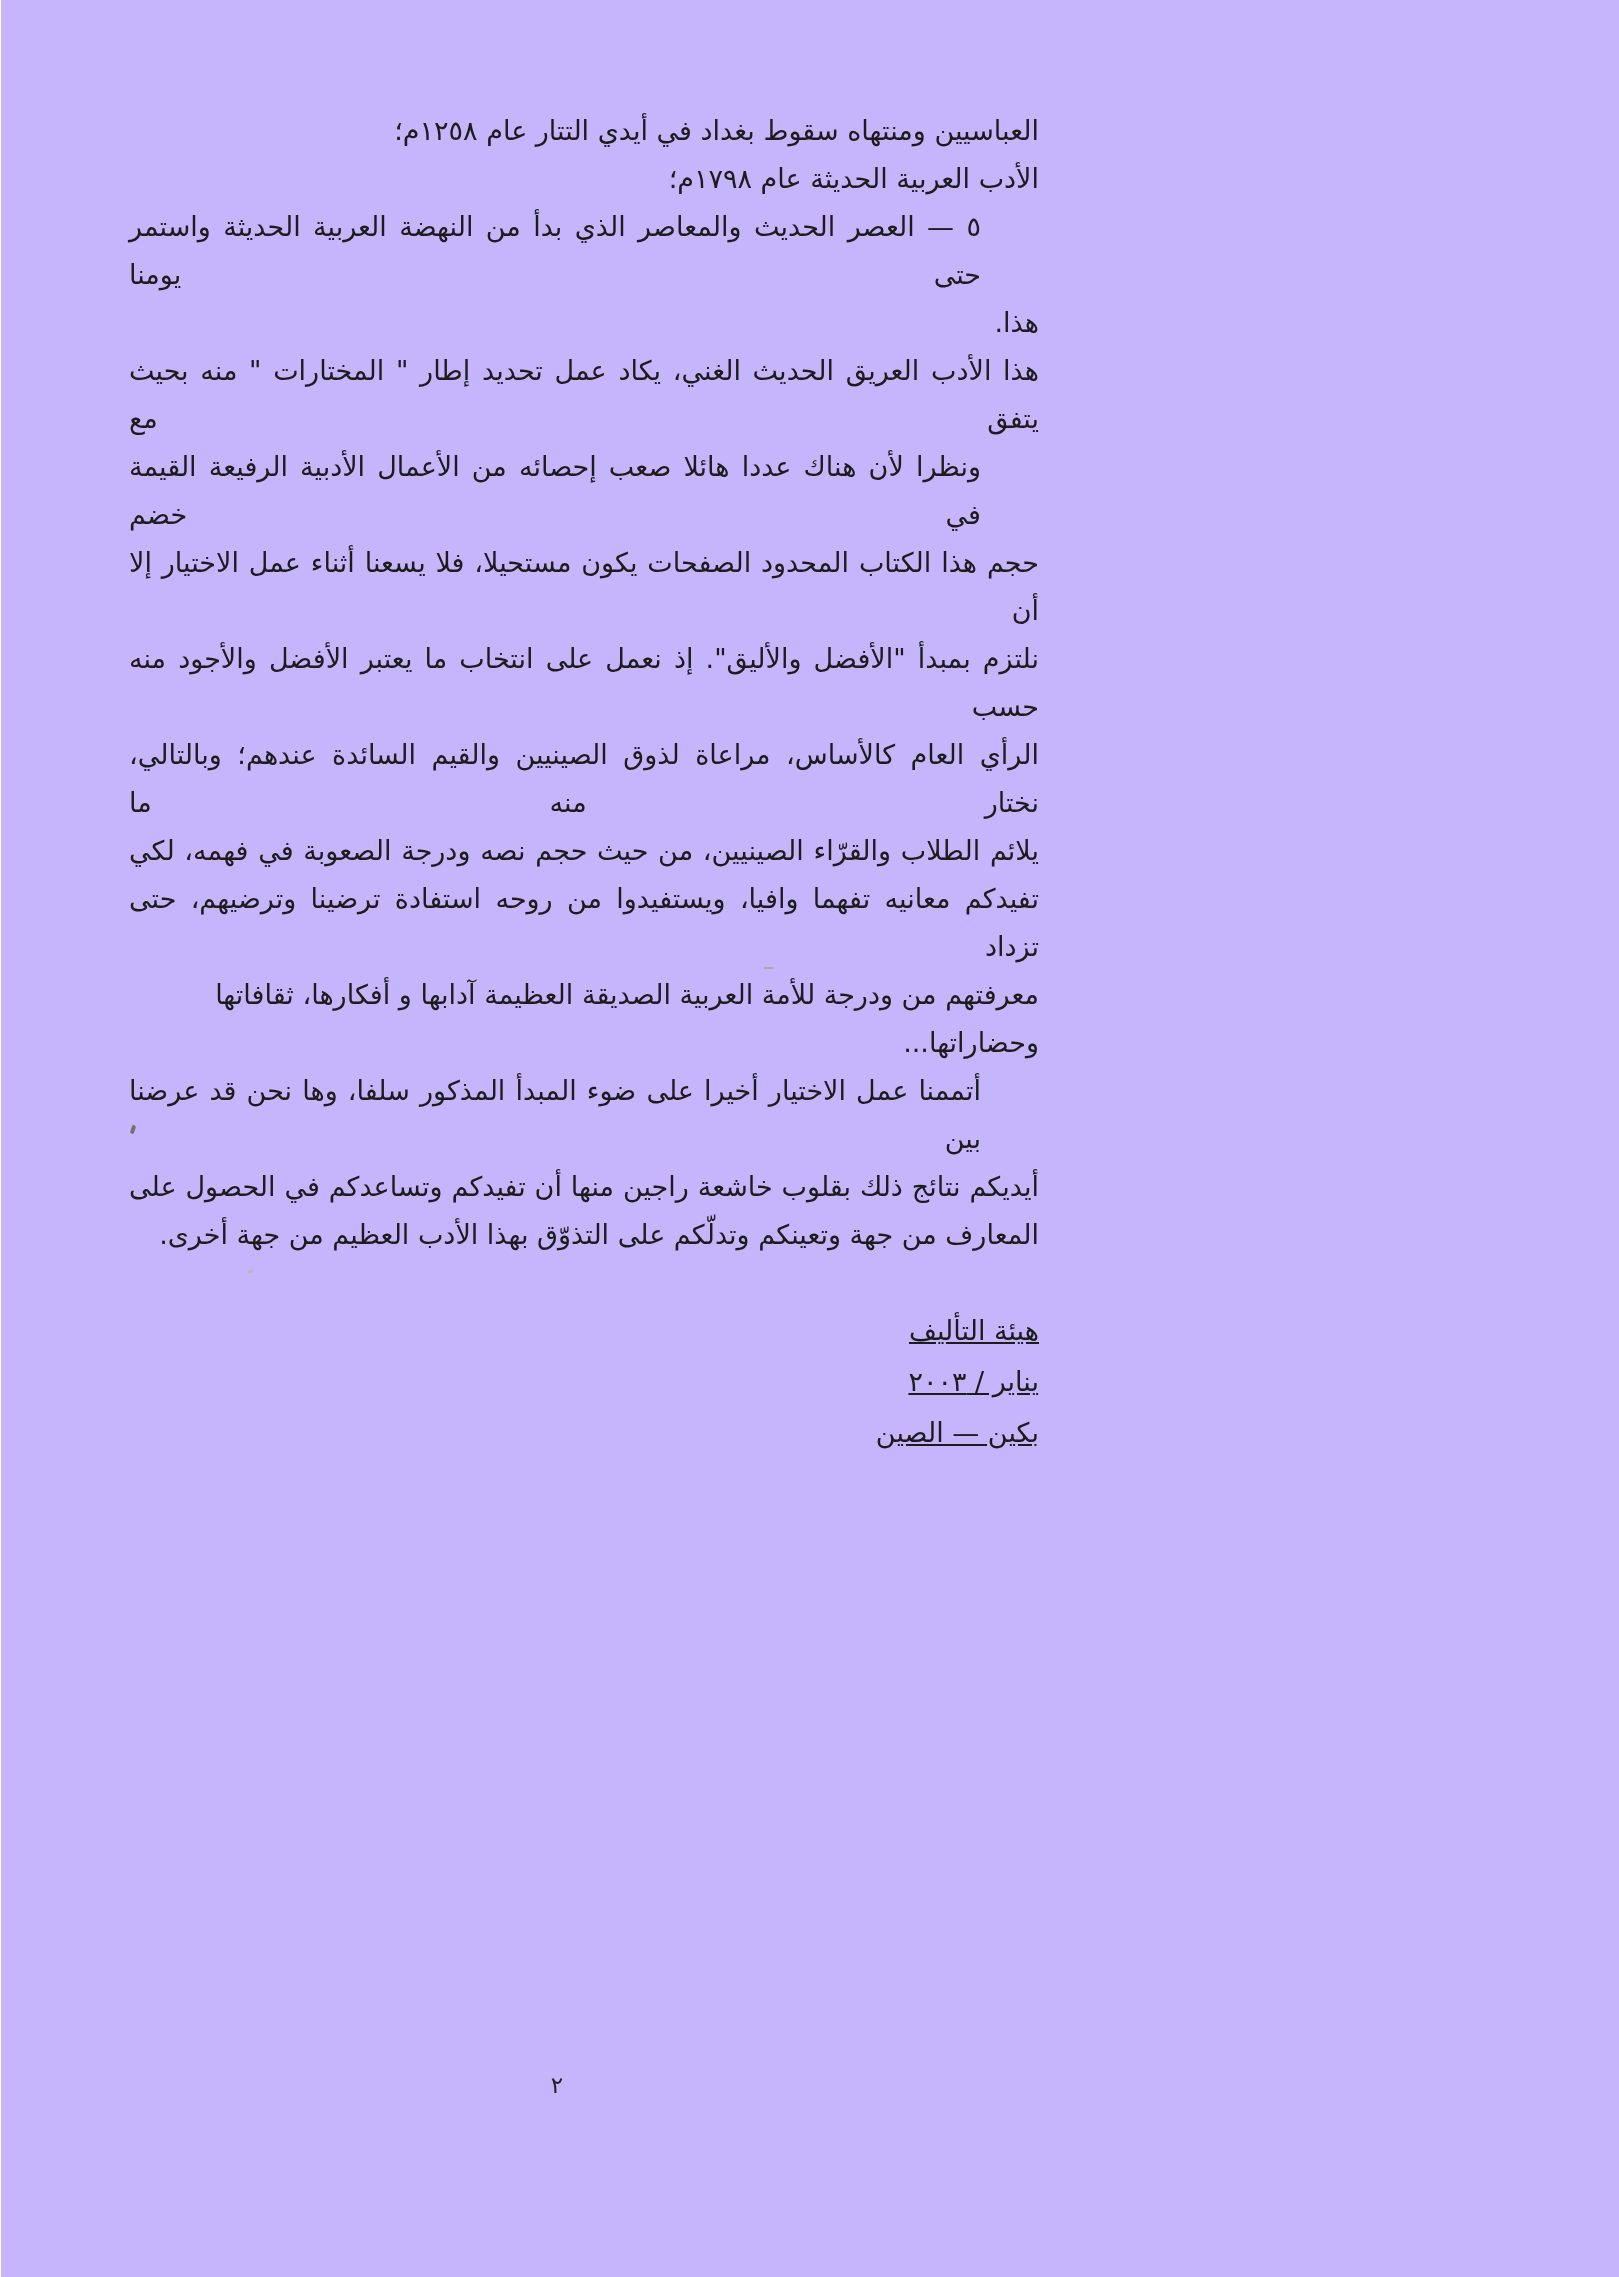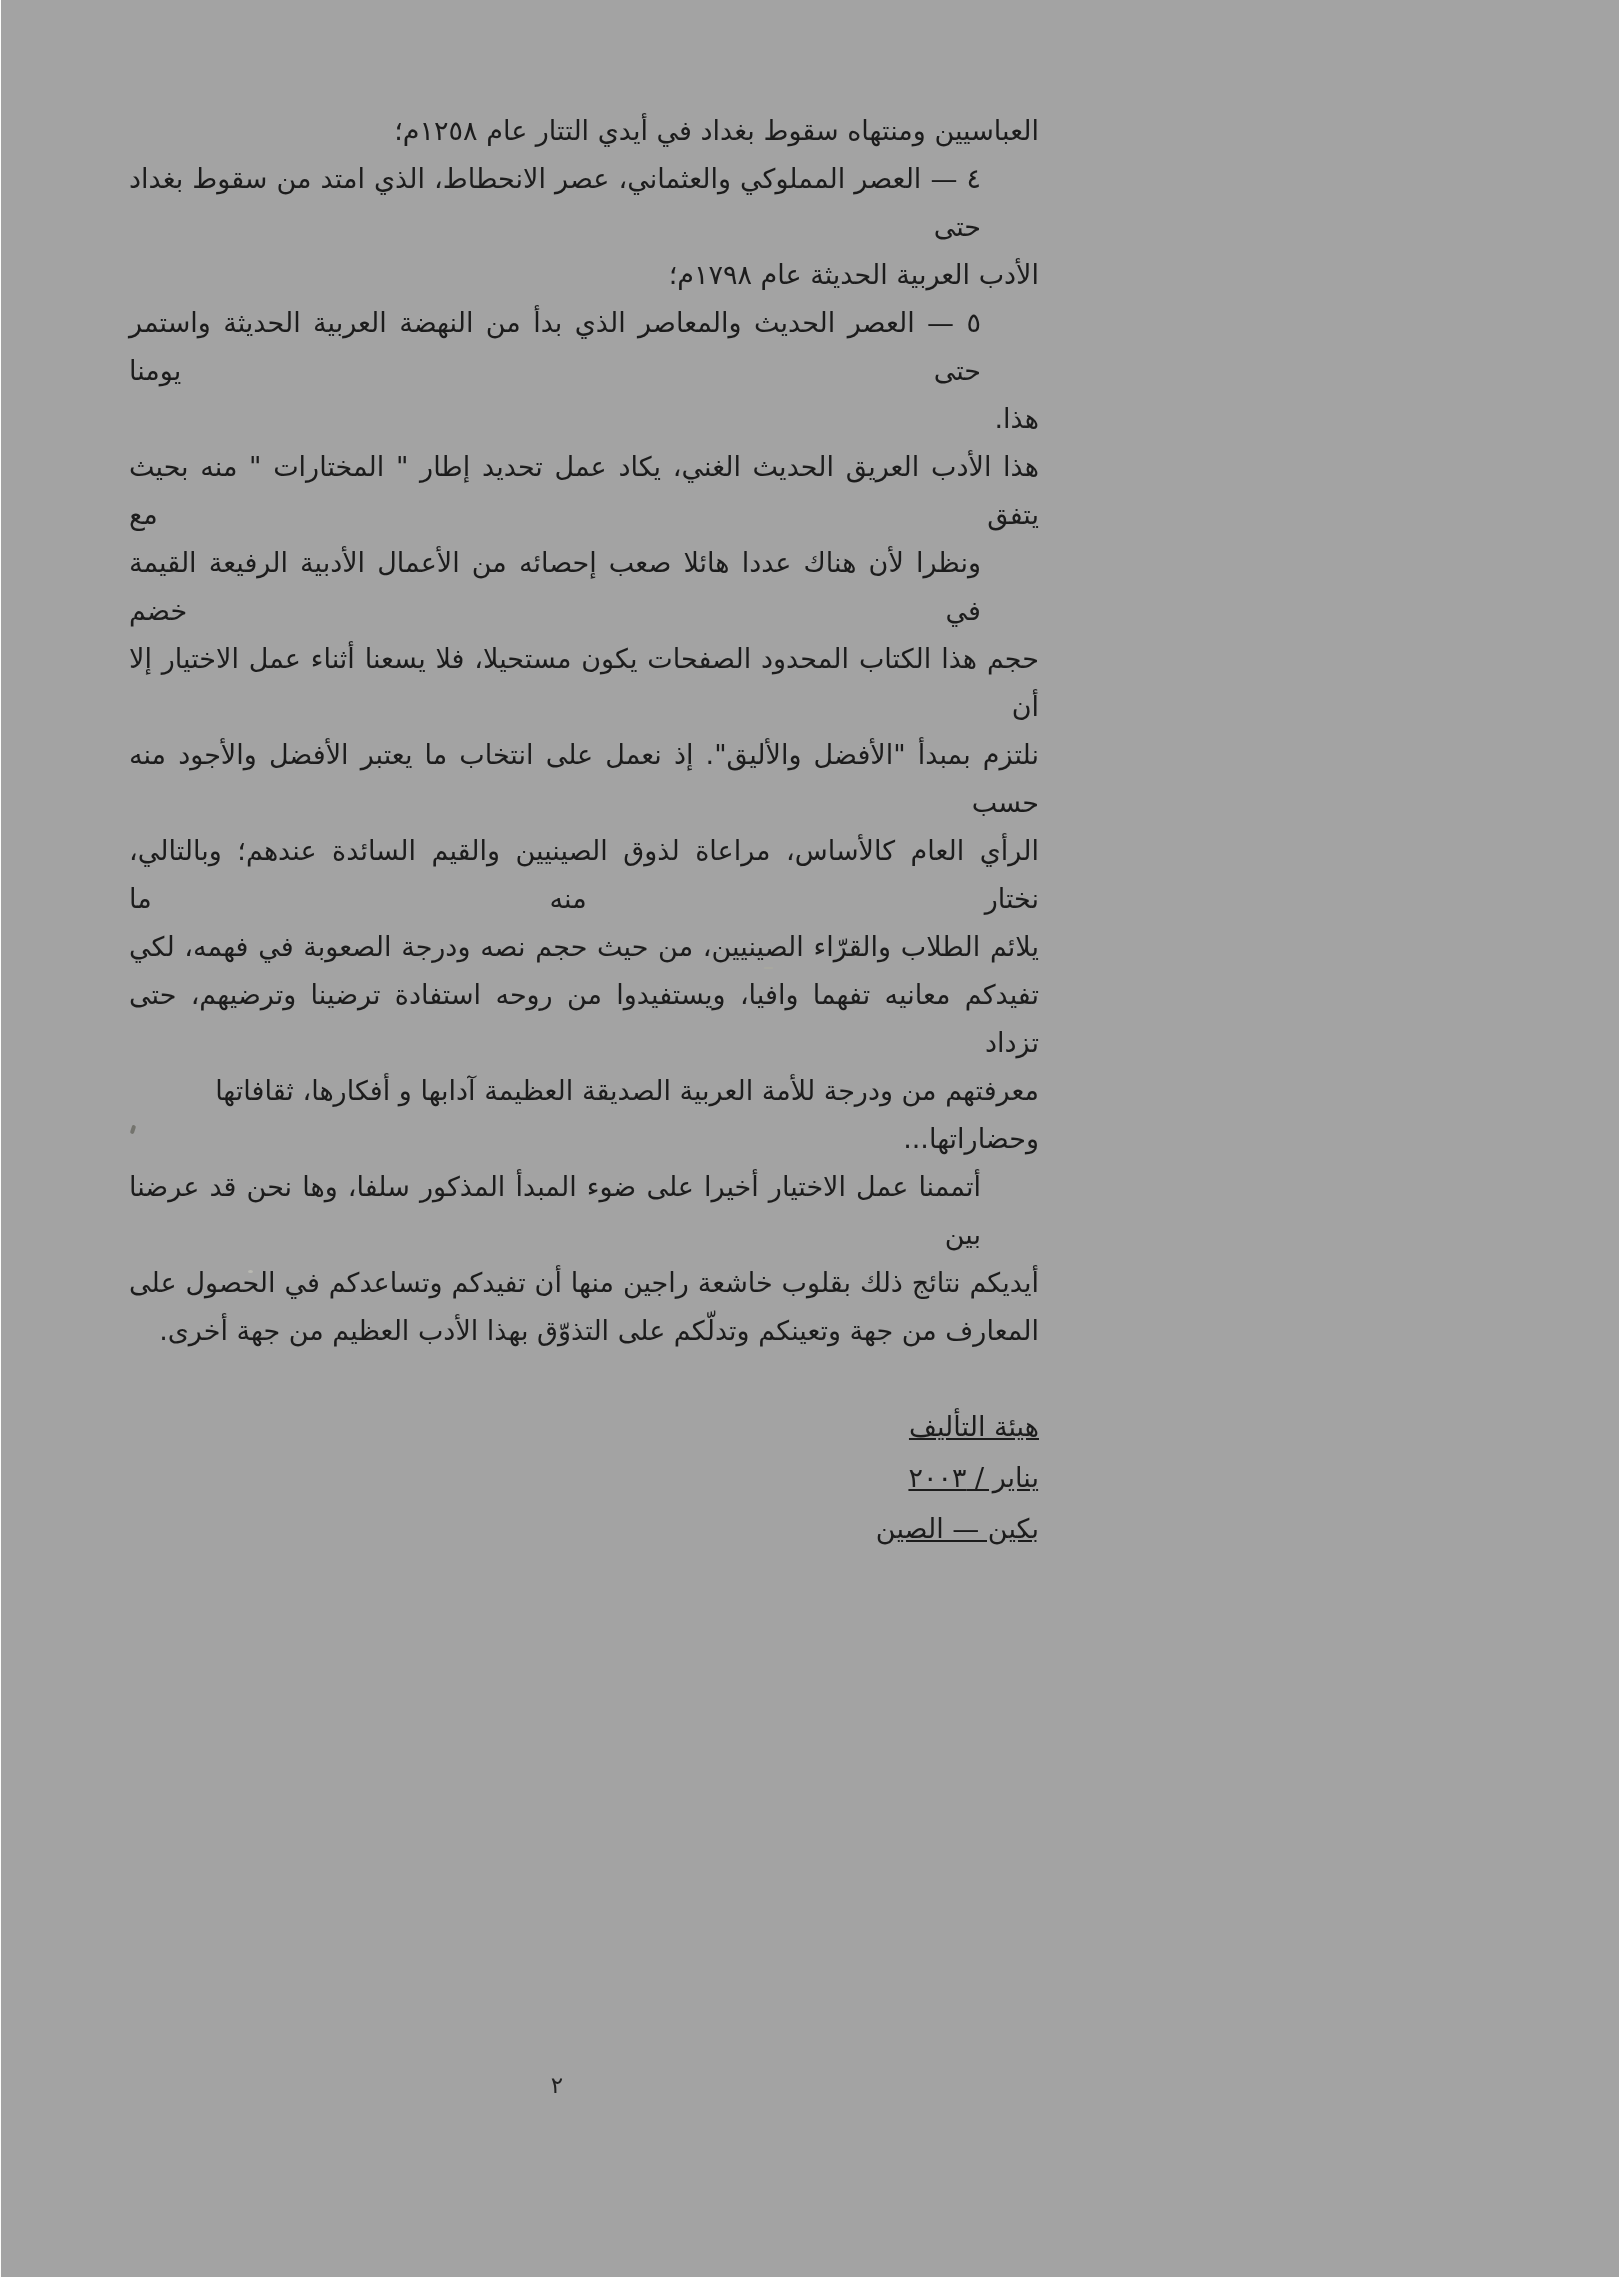--- a/index.html
+++ b/index.html
@@ -12,21 +12,21 @@
     background: #fcfcfa;
     position: relative;
     overflow: hidden;
     font-family: "DejaVu Sans", sans-serif;
     color: #1c1c1c;
     direction: rtl;
   }
   .scan-page {
     position: absolute;
     inset: 0;
-    background: #a3a3a3;
+    background: #c4b5fd;
   }
   .text-column {
     position: absolute;
     left: 129px;
     top: 107px;
     width: 910px;
     direction: rtl;
     font-size: 27px;
     line-height: 48px;
   }
@@ -98,21 +98,20 @@
 </head>
 <body>
 
 <div class="scan-page">
 
   <div class="text-column" id="text-column">
       <div class="para">
         <div class="line last">العباسيين ومنتهاه سقوط بغداد في أيدي التتار عام ١٢٥٨م؛</div>
       </div>
       <div class="para">
-        <div class="line first">٤ — العصر المملوكي والعثماني، عصر الانحطاط، الذي امتد من سقوط بغداد حتى</div>
         <div class="line last">الأدب العربية الحديثة عام ١٧٩٨م؛</div>
       </div>
       <div class="para">
         <div class="line first">٥ — العصر الحديث والمعاصر الذي بدأ من النهضة العربية الحديثة واستمر حتى يومنا</div>
         <div class="line last">هذا.</div>
       </div>
       <div class="para">
         <div class="line">هذا الأدب العريق الحديث الغني، يكاد عمل تحديد إطار " المختارات " منه بحيث يتفق مع</div>
         <div class="line first">ونظرا لأن هناك عددا هائلا صعب إحصائه من الأعمال الأدبية الرفيعة القيمة في خضم</div>
         <div class="line">حجم هذا الكتاب المحدود الصفحات يكون مستحيلا، فلا يسعنا أثناء عمل الاختيار إلا أن</div>

